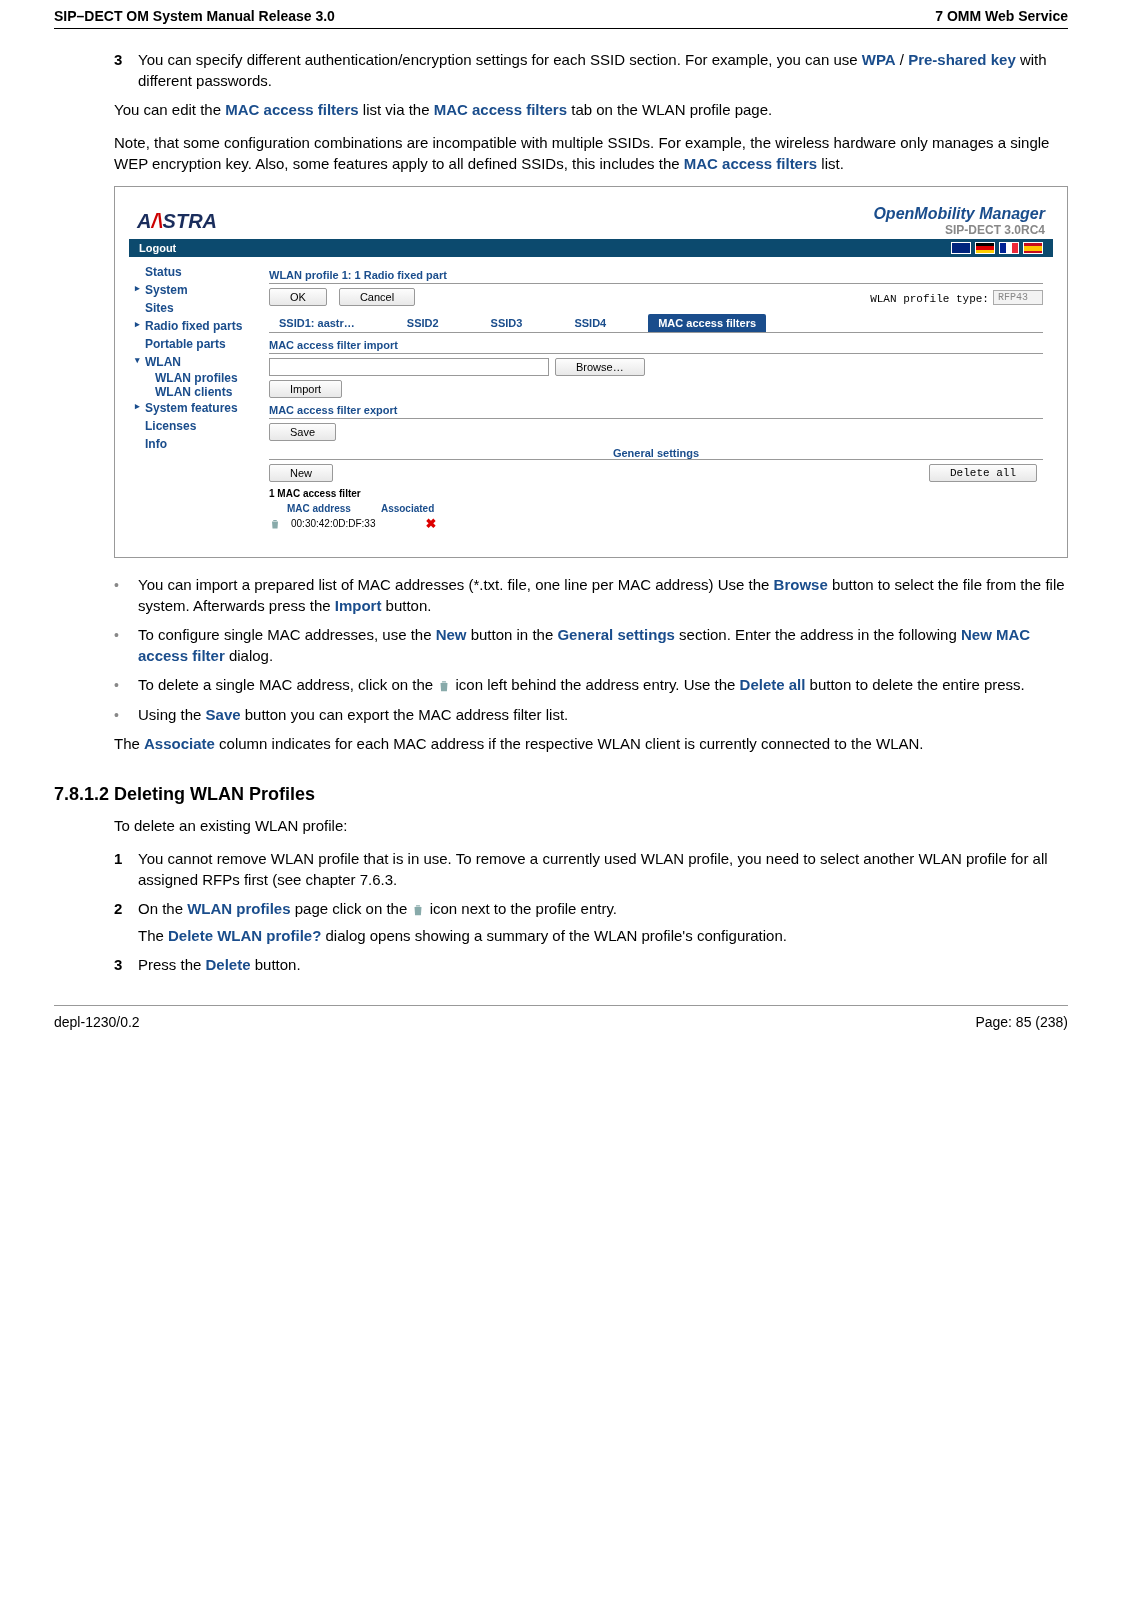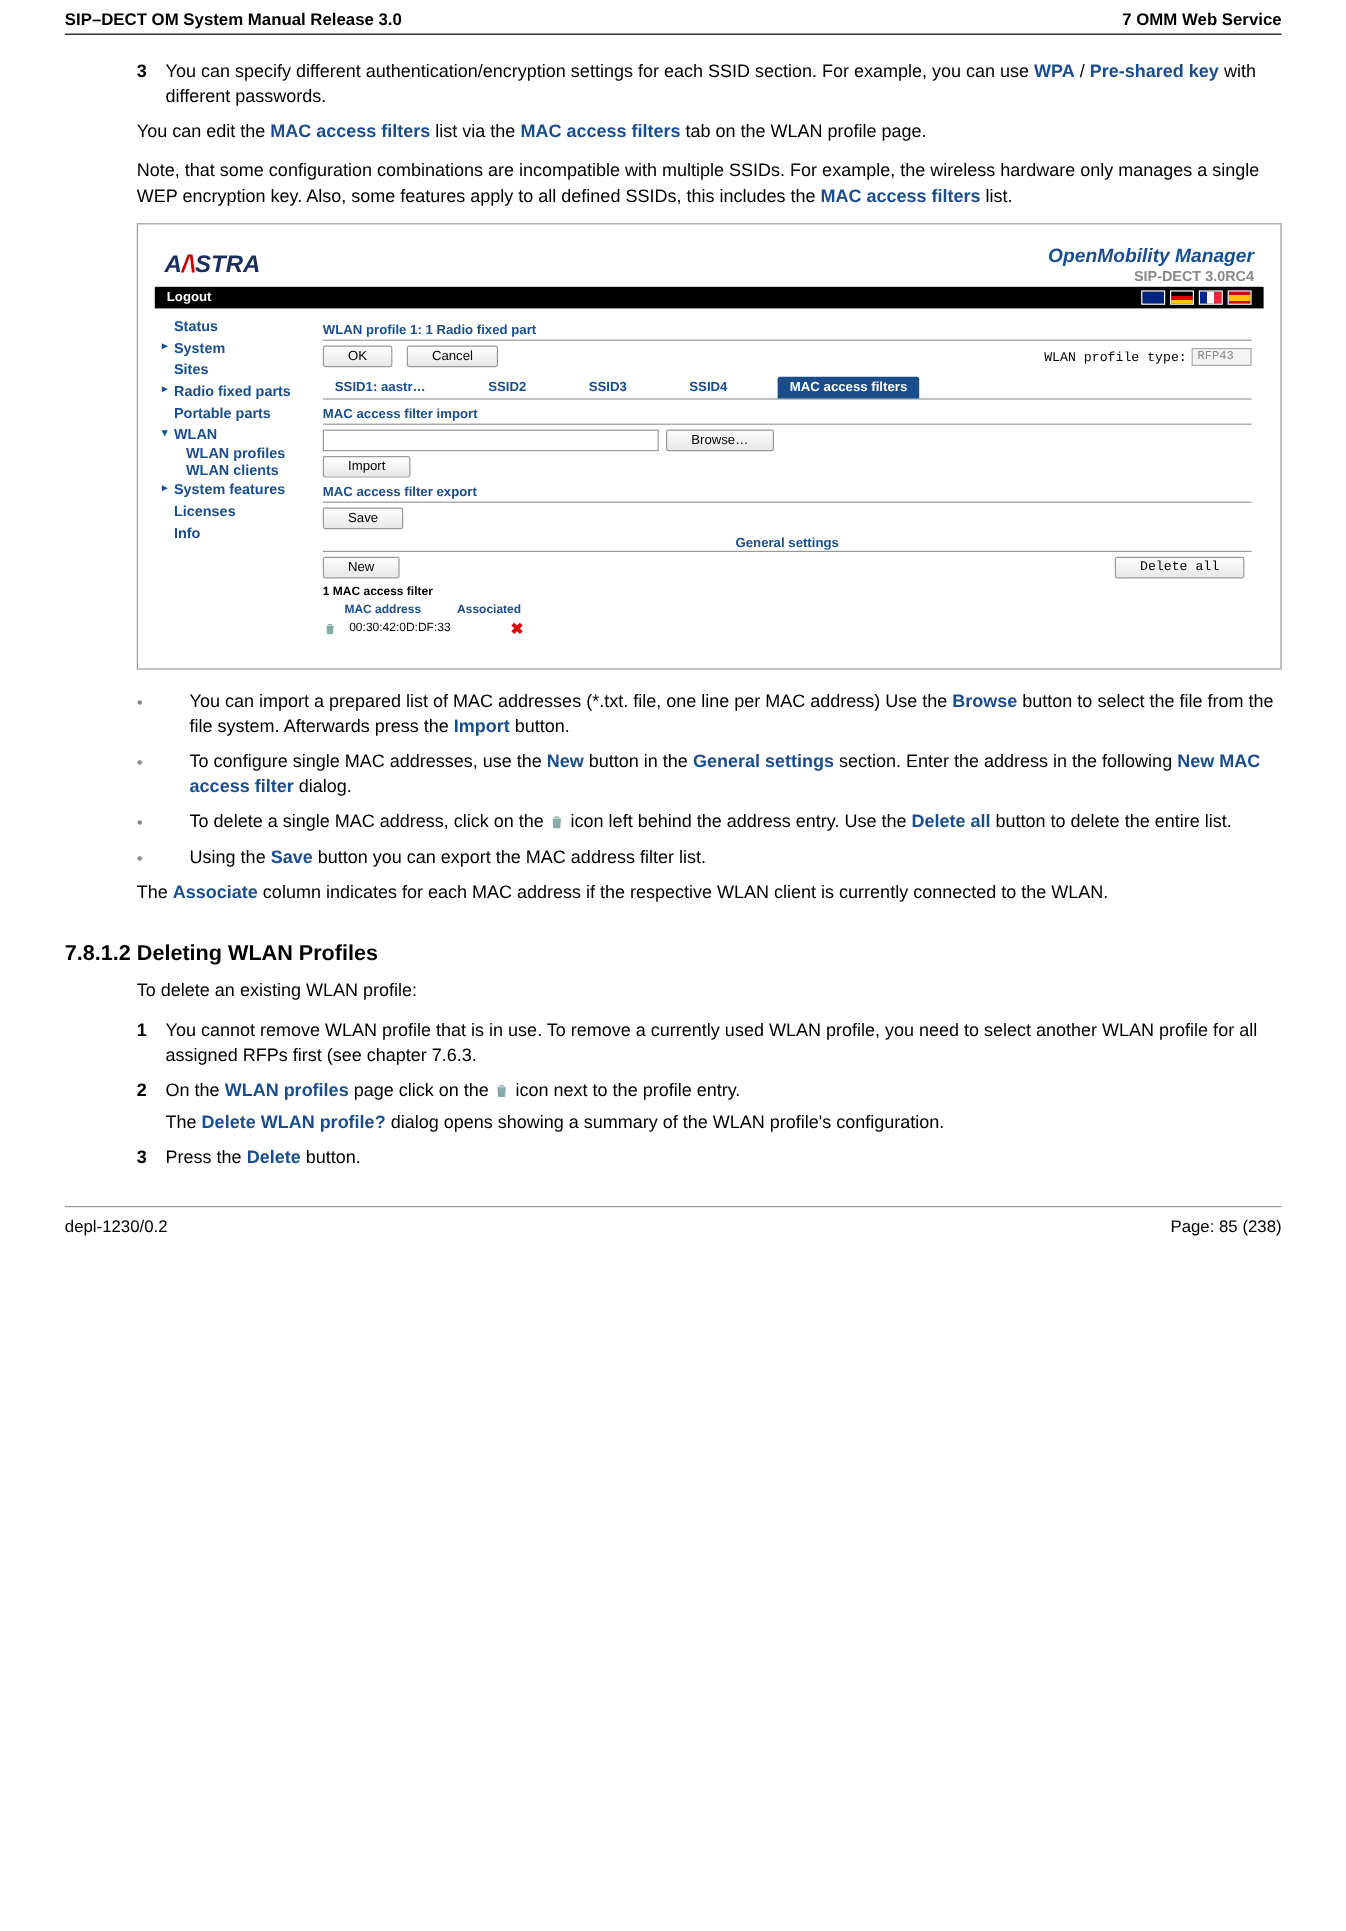--- a/index.html
+++ b/index.html
@@ -7,36 +7,36 @@
 .page { padding: 0 54px; }
 .header { display: flex; justify-content: space-between; font-weight: bold; font-size: 14px; padding: 8px 0 4px; border-bottom: 1px solid #000; margin-bottom: 20px; }
 .footer { display: flex; justify-content: space-between; font-size: 14px; padding: 8px 0; border-top: 1px solid #999; margin-top: 30px; }
 .content { padding-left: 60px; padding-right: 0; }
 .para { margin: 8px 0 12px; line-height: 1.4; }
 .num-item { display: flex; margin: 8px 0; line-height: 1.4; }
 .num-item .num { font-weight: bold; min-width: 24px; }
 .num-item .txt { flex: 1; }
 .bullet-item { display: flex; margin: 8px 0; line-height: 1.4; }
 .bullet-item .blt { color: #888; min-width: 24px; font-size: 14px; padding-top: 2px; }
-.bullet-item .txt { flex: 1; margin-left: 20px; }
+.bullet-item .txt { flex: 1; }
 .bold-blue { color: #1a4d8c; font-weight: bold; }
 .trash-icon { display: inline-block; width: 14px; height: 14px; vertical-align: middle; }
 .h3 { font-weight: bold; font-size: 18px; margin: 30px 0 10px; display: flex; }
 .h3 .hn { min-width: 60px; margin-left: -60px; }
 
 
 .shot { border: 1px solid #999; margin: 10px 0 16px; background: #fff; font-size: 11px; }
 .shot-inner { margin: 14px; border: 0; }
 .shot-top { display: flex; justify-content: space-between; align-items: center; padding: 4px 8px 2px; }
 .logo { font-family: Arial; font-weight: bold; font-style: italic; font-size: 20px; letter-spacing: 0px; color: #1a2d5c; }
 .logo .red { color: #c00; }
 .om-title { text-align: right; }
 .om-title .t1 { color: #1a4d8c; font-weight: bold; font-style: italic; font-size: 16px; }
 .om-title .t2 { color: #888; font-weight: bold; font-size: 12px; }
-.bluebar { background: #000000; color: #fff; font-weight: bold; font-size: 11px; display: flex; justify-content: space-between; align-items: center; padding: 3px 10px; }
+.bluebar { background: #0c4a6e; color: #fff; font-weight: bold; font-size: 11px; display: flex; justify-content: space-between; align-items: center; padding: 3px 10px; }
 .flags { display: flex; gap: 4px; }
 .flag { width: 20px; height: 12px; border: 1px solid #fff; display: inline-block; }
 .flag-uk { background: linear-gradient(#00247d,#00247d); position: relative; }
 .flag-de { background: linear-gradient(to bottom,#000 33%,#dd0000 33%,#dd0000 66%,#ffce00 66%); }
 .flag-fr { background: linear-gradient(to right,#002395 33%,#fff 33%,#fff 66%,#ed2939 66%); }
 .flag-es { background: linear-gradient(to bottom,#c60b1e 25%,#ffc400 25%,#ffc400 75%,#c60b1e 75%); }
 .shot-body { display: flex; }
 .sidebar { width: 130px; padding: 6px 4px; font-size: 12px; }
 .sidebar .item { color: #1a4d8c; font-weight: bold; padding: 2px 0 2px 12px; }
 .sidebar .sub { padding-left: 22px; color: #1a4d8c; font-weight: bold; }
@@ -184,21 +184,21 @@
       <div class="txt">
         <span>To configure single MAC addresses, use the </span><span class="bold-blue">New</span><span> button in the </span><span class="bold-blue">General settings</span><span> section. Enter the address in the following </span><span class="bold-blue">New MAC access filter</span><span> dialog.</span>
       </div>
     </div>
 
     <div class="bullet-item">
       <div class="blt">•</div>
       <div class="txt">
         <span>To delete a single MAC address, click on the </span><svg class="trash-icon" viewBox="0 0 24 24">
             <path fill="#8aa" d="M6 7h12l-1 14H7L6 7zm3-3h6l1 2H8l1-2z"></path>
-          </svg><span> icon left behind the address entry. Use the </span><span class="bold-blue">Delete all</span><span> button to delete the entire list.</span>
+          </svg><span> icon left behind the address entry. Use the </span><span class="bold-blue">Delete all</span><span> button to delete the entire press.</span>
       </div>
     </div>
 
     <div class="bullet-item">
       <div class="blt">•</div>
       <div class="txt">
         <span>Using the </span><span class="bold-blue">Save</span><span> button you can export the MAC address filter list.</span>
       </div>
     </div>
 

